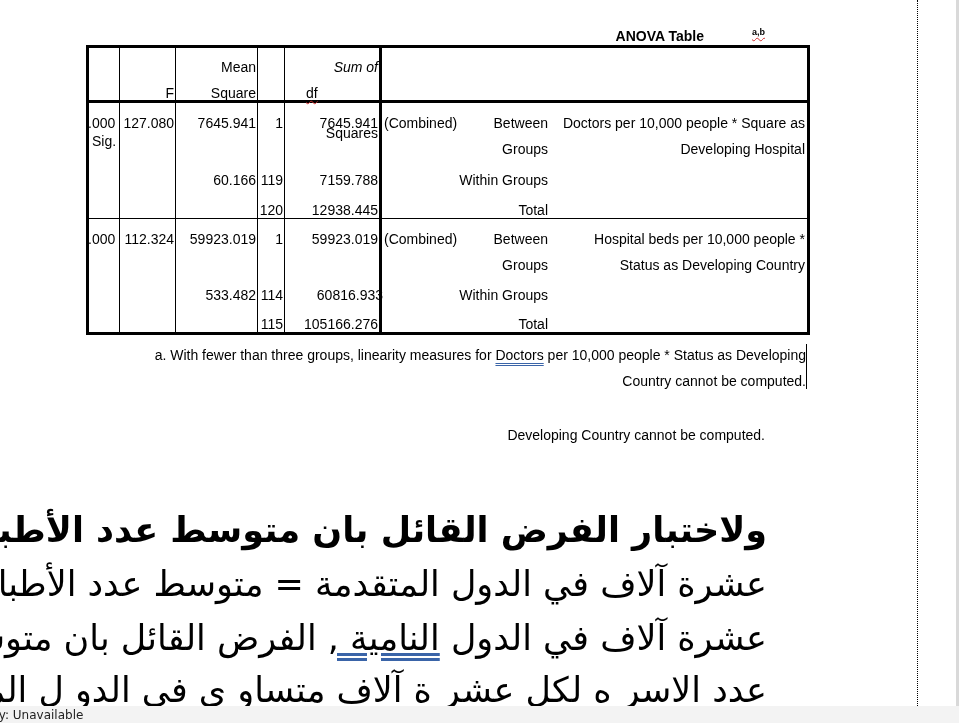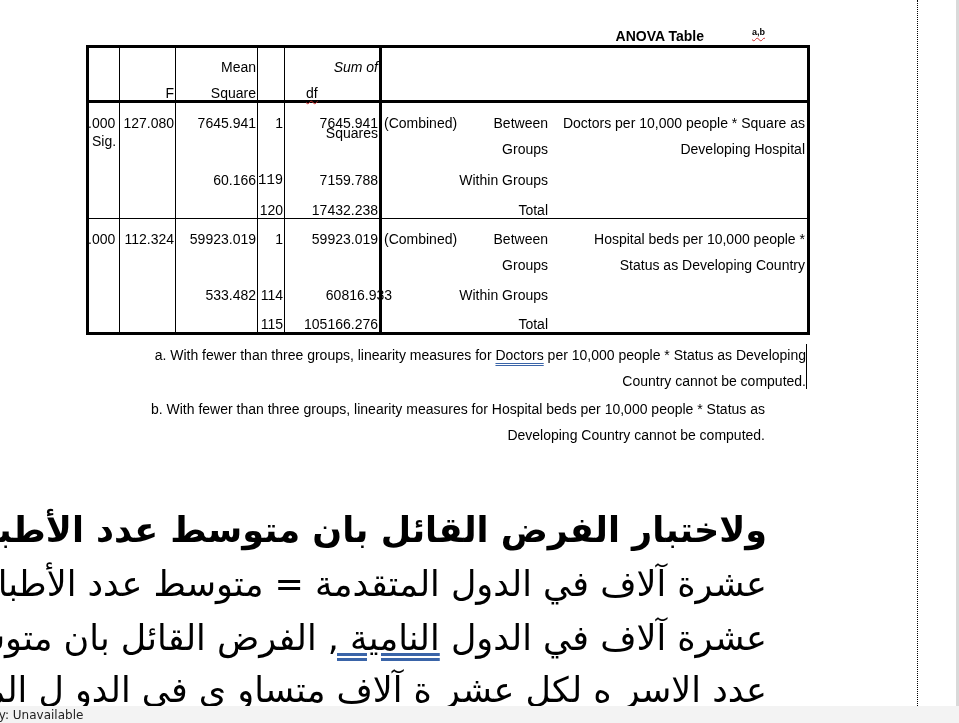--- a/index.html
+++ b/index.html
@@ -71,53 +71,52 @@
     <div class="cell r" style="left:90px;width:80px;top:70px;">7645.941</div>
     <div class="cell r" style="left:172px;width:25px;top:70px;">1</div>
     <div class="cell r" style="left:199px;width:93px;top:70px;">7645.941</div>
     <div class="cell l" style="left:298px;top:70px;">(Combined)</div>
     <div class="cell r" style="left:380px;width:82px;top:70px;">Between</div>
     <div class="cell r" style="left:380px;width:82px;top:96px;">Groups</div>
     <div class="cell r" style="left:466px;width:253px;top:70px;">Doctors per 10,000 people * Square as</div>
     <div class="cell r" style="left:466px;width:253px;top:96px;">Developing Hospital</div>
 
     <div class="cell r" style="left:90px;width:80px;top:127px;">60.166</div>
-    <div class="cell r" style="left:172px;width:25px;top:127px;font-family:Liberation Mono, monospace;">119</div>
+    <div class="cell r" style="left:172px;width:25px;top:127px;">119</div>
     <div class="cell r" style="left:199px;width:93px;top:127px;">7159.788</div>
     <div class="cell r" style="left:300px;width:162px;top:127px;">Within Groups</div>
 
     <div class="cell r" style="left:172px;width:25px;top:157px;">120</div>
-    <div class="cell r" style="left:199px;width:93px;top:157px;">17432.238</div>
+    <div class="cell r" style="left:199px;width:93px;top:157px;">12938.445</div>
     <div class="cell r" style="left:300px;width:162px;top:157px;">Total</div>
 
     <div class="cell l" style="left:2px;top:186px;">.000</div>
     <div class="cell r" style="left:34px;width:54px;top:186px;">112.324</div>
     <div class="cell r" style="left:90px;width:80px;top:186px;">59923.019</div>
     <div class="cell r" style="left:172px;width:25px;top:186px;">1</div>
     <div class="cell r" style="left:199px;width:93px;top:186px;">59923.019</div>
     <div class="cell l" style="left:298px;top:186px;">(Combined)</div>
     <div class="cell r" style="left:380px;width:82px;top:186px;">Between</div>
     <div class="cell r" style="left:380px;width:82px;top:212px;">Groups</div>
     <div class="cell r" style="left:466px;width:253px;top:186px;">Hospital beds per 10,000 people *</div>
     <div class="cell r" style="left:466px;width:253px;top:212px;">Status as Developing Country</div>
 
     <div class="cell r" style="left:90px;width:80px;top:242px;">533.482</div>
     <div class="cell r" style="left:172px;width:25px;top:242px;">114</div>
-    <div class="cell r" style="left:213px;width:93px;top:242px;">60816.933</div>
+    <div class="cell r" style="left:204px;width:93px;top:242px;">60816.933</div>
     <div class="cell r" style="left:300px;width:162px;top:242px;">Within Groups</div>
 
     <div class="cell r" style="left:172px;width:25px;top:271px;">115</div>
     <div class="cell r" style="left:199px;width:93px;top:271px;">105166.276</div>
     <div class="cell r" style="left:300px;width:162px;top:271px;">Total</div>
   </div>
 
   <div class="footnote" style="right:111px;top:347px;"><span>a. With fewer than three groups, linearity measures for </span><span class="dbl-ul">Doctors</span><span> per 10,000 people * Status as Developing</span></div>
   <div class="footnote" style="right:111px;top:373px;">Country cannot be computed.</div>
   <div class="line" style="position:absolute;left:806px;top:344px;width:1px;height:45px;background:#000;"></div>
-  <div class="footnote" style="right:152px;top:401px;">b. With fewer than three groups, linearity measures for Hospital beds per 10,000 people * Status as</div>
   <div class="footnote" style="right:152px;top:427px;">Developing Country cannot be computed.</div>
 
   <div class="arabic" style="top:510px;font-weight:bold;">ولاختبار  الفرض القائل بان متوسط عدد الأطباء لكل</div>
   <div class="arabic" style="top:564px;">عشرة آلاف في الدول المتقدمة = متوسط عدد الأطباء لكل</div>
   <div class="arabic" style="top:618px;"><span>عشرة آلاف في الدول </span><span class="dbl-ul">النامية ,</span><span>  الفرض القائل بان متوسط</span></div>
   <div class="arabic" style="top:670px;">عدد الاسر ه  لكل عشر ة آلاف متساو ي في  الدو ل المتقدمة</div>
 </div>
 
 <div class="right-gutter"></div>
 <div class="right-scroll-edge"></div>

